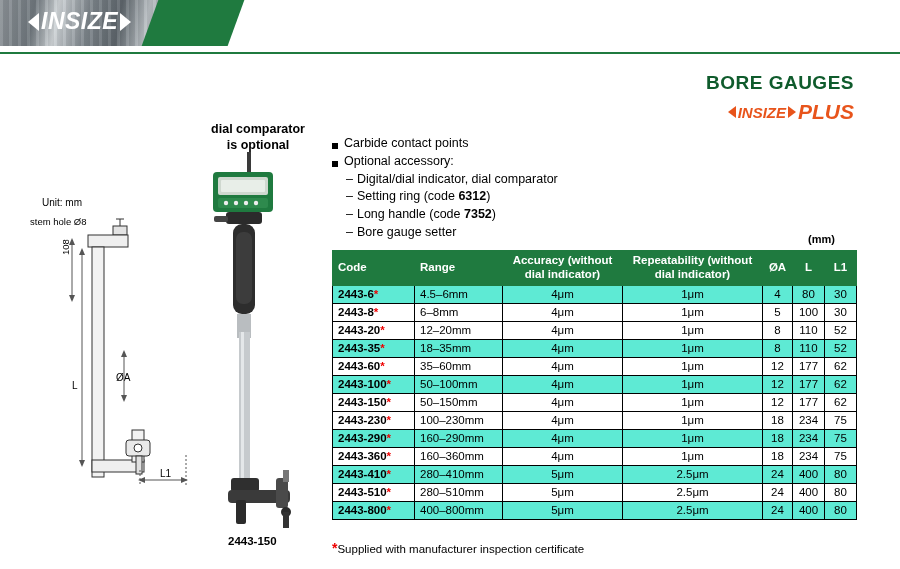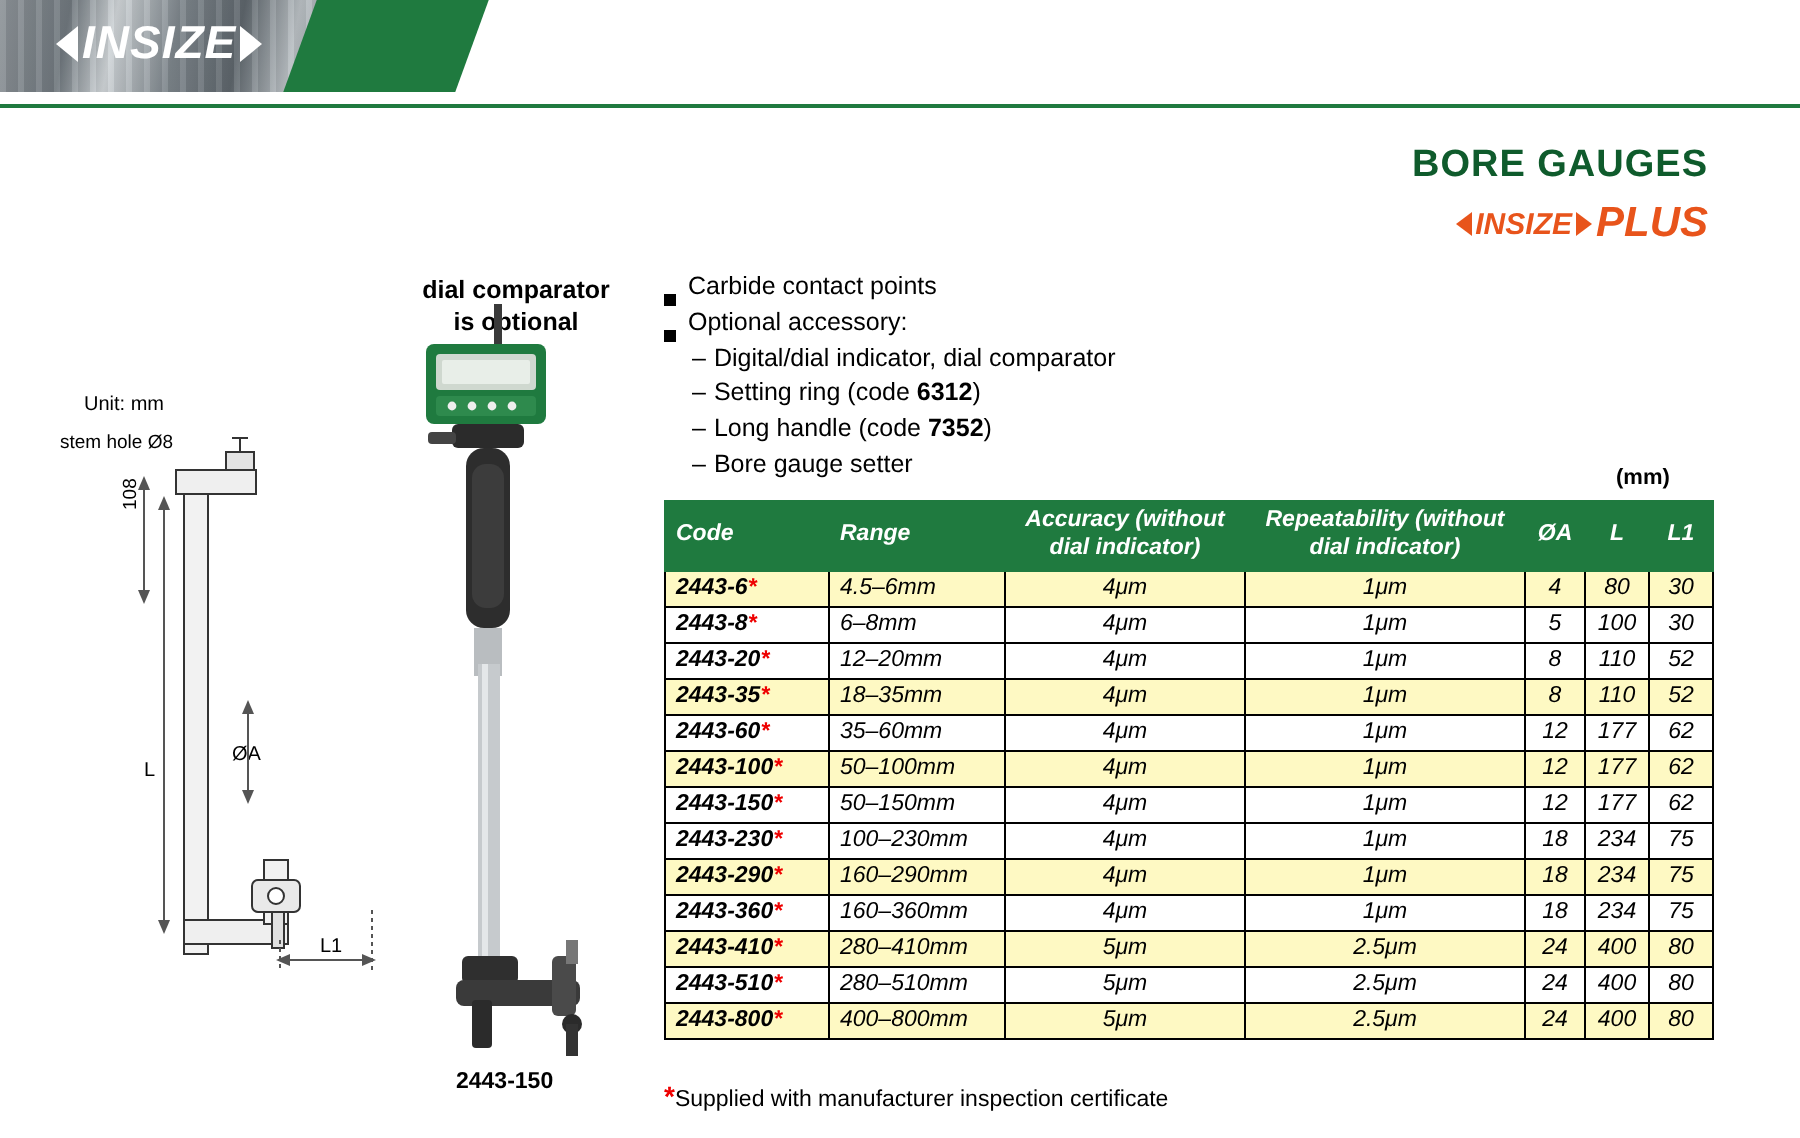--- a/index.html
+++ b/index.html
@@ -56,66 +56,65 @@
   .title-block { position:absolute; top:72px; right: 46px; text-align:right; }
   .title-main { font-size: 19px; font-weight: bold; color:#0f5b2c; letter-spacing:.5px; }
   .plus-logo { margin-top:6px; display:flex; justify-content:flex-end; align-items:center; }
   .plus-logo .pl-txt { font-size:15px; font-weight:bold; font-style:italic; color:#e8541b; letter-spacing:0px;}
   .plus-logo .pl-txt2 { font-size:21px; font-weight:bold; font-style:italic; color:#e8541b;}
   .arr-lo { width:0;height:0;border-top:6px solid transparent;border-bottom:6px solid transparent;border-right:8px solid #e8541b; margin-right:2px;}
   .arr-ro { width:0;height:0;border-top:6px solid transparent;border-bottom:6px solid transparent;border-left:8px solid #e8541b; margin-left:2px; margin-right:2px;}
 
   
   .features { position:absolute; top:135px; left:332px; font-size:12.5px; line-height:1.42; }
-  .feat-row { display:flex; align-items:flex-end; }
+  .feat-row { display:flex; align-items:center; }
   .sq { width:6px;height:6px;background:#000;margin-right:6px;margin-top:5px;flex:0 0 auto;}
   .sub { padding-left:14px; }
   .dash { margin-right:4px; }
   .bold { font-weight:bold; }
 
   
   .dial-caption {
     position:absolute; top:122px; left:193px; width:130px; text-align:center;
-    font-size:12.5px; font-weight:bold; line-height:1.25;margin-top:16px;
+    font-size:12.5px; font-weight:bold; line-height:1.25;
   }
 
   
   .unit-mm { position:absolute; top:197px; left:42px; font-size:10px; }
   .stem-label { position:absolute; top:216px; left:30px; font-size:9.5px;text-align:center; }
   .lbl-108 { position:absolute; top:255px; left:60px; font-size:9.5px; transform: rotate(-90deg); transform-origin: left top;}
   .lbl-L { position:absolute; top:380px; left:72px; font-size:10px; }
   .lbl-OA { position:absolute; top:372px; left:116px; font-size:10px; }
   .lbl-L1 { position:absolute; top:468px; left:160px; font-size:10px; }
   .model-caption { position:absolute; top:535px; left:228px; font-size:11.5px; font-weight:bold; }
 
   svg.draw { position:absolute; top:0; left:0; width:900px; height:569px; pointer-events:none; }
 
   
   .mm-label { position:absolute; top:233px; left:808px; font-size:11px; font-weight:bold; }
   table.spec {
     position:absolute; top:250px; left:332px;
     border-collapse: collapse;
     font-size: 11.5px;
-    font-style: italic;
   }
   table.spec th {
     background:#1f7a3f; color:#fff; font-weight:bold;
     border:1px solid #1f7a3f; padding:3px 5px; line-height:1.2;
   }
   table.spec td {
     border:1px solid #000; padding:1px 5px; height:18px; line-height:1.25;
   }
   .c-code { width:82px; font-weight:bold; text-align:left; }
   .c-range { width:88px; text-align:left; }
   .c-acc { width:120px; text-align:center; }
   .c-rep { width:140px; text-align:center; }
   .c-oa { width:30px; text-align:center; }
   .c-l  { width:32px; text-align:center; }
   .c-l1 { width:32px; text-align:center; }
-  tr.shade td { background:#fef9c3; }
+  tr.shade td { background:#5eead4; }
   .star { color:#e00; font-weight:bold; }
   .footnote { position:absolute; top:540px; left:332px; font-size:11.5px; }
   .footnote .star { font-size:14px; }
 </style>
 </head>
 <body>
 
 <div class="header-band">
   <div class="band-img"></div>
   <div class="band-green"></div>

